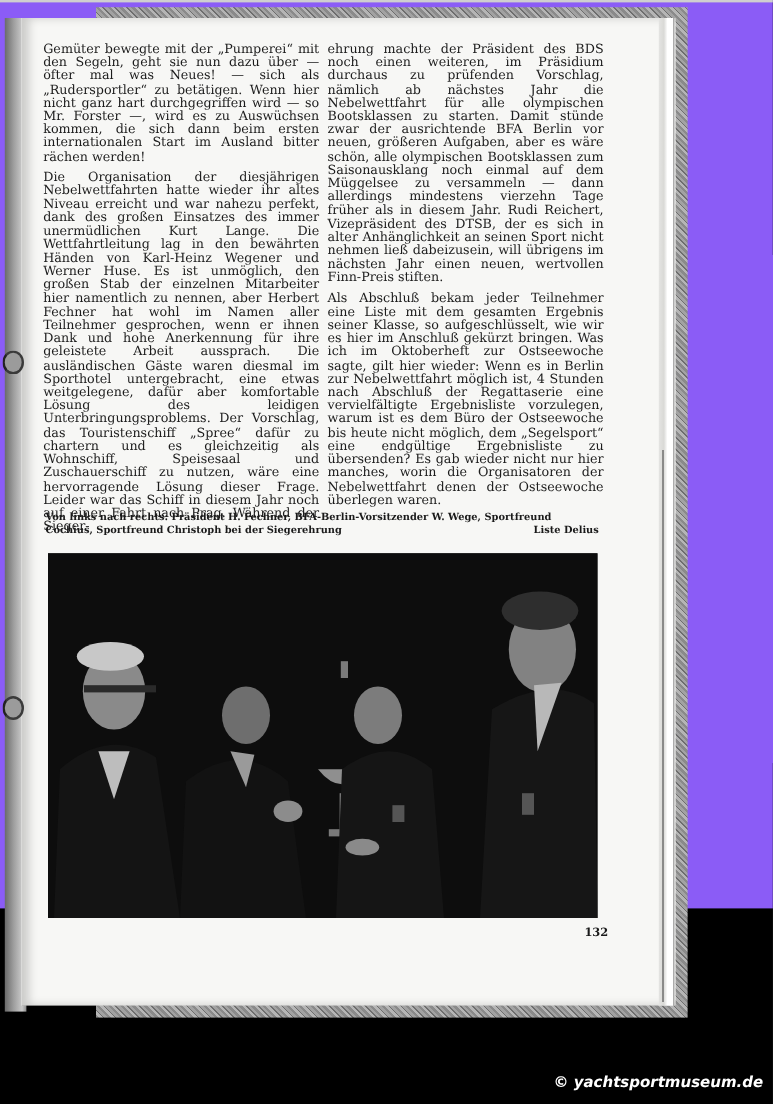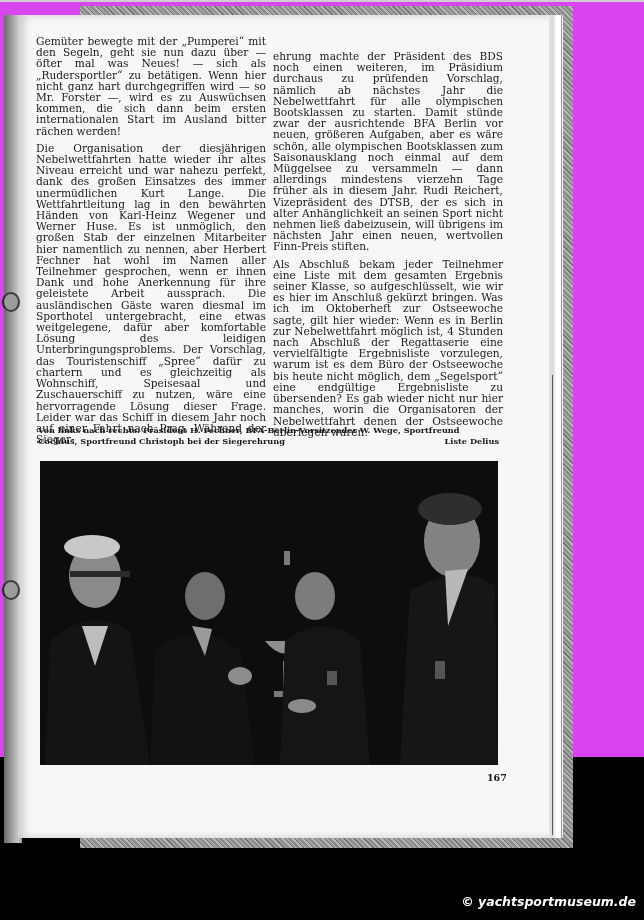--- a/index.html
+++ b/index.html
@@ -8,21 +8,21 @@
       width: 644px;
       height: 920px;
       background: #000;
       overflow: hidden;
       font-family: "DejaVu Serif", serif;
     }
     #scan {
       position: absolute;
       left: 0; top: 0;
       width: 644px; height: 757px;
-      background: #d946ef;
+      background: #8b5cf6;
     }
     
     .top-line {
       position: absolute; left: 0; top: 0; width: 644px; height: 2px; background: #cfcfcf;
     }
     
     .page-edge {
       position: absolute;
       left: 80px; top: 6px;
       width: 493px; height: 842px;
@@ -67,21 +67,21 @@
       top: 36px;
       width: 230px;
       font-size: 10.6px;
       line-height: 11.2px;
       color: #1c1c1c;
       text-align: justify;
       hyphens: manual;
     }
     .col p { margin: 0 0 6px 0; }
     .col-left { left: 36px; }
-    .col-right { left: 273px; margin-top: 15px; }
+    .col-right { left: 273px; }
     .caption {
       position: absolute;
       left: 38px; top: 425px;
       width: 461px;
       font-family: "DejaVu Serif", serif;
       font-weight: bold;
       font-size: 8.2px;
       line-height: 10.6px;
       color: #1a1a1a;
     }
@@ -169,16 +169,16 @@
       <ellipse cx="412" cy="80" rx="28" ry="36" fill="#828282"></ellipse>
       <ellipse cx="410" cy="48" rx="32" ry="16" fill="#2e2e2e"></ellipse>
       <path d="M360 304 L370 130 Q420 100 455 125 L458 304 Z" fill="#161616"></path>
       <path d="M405 110 L408 165 L428 108 Z" fill="#b8b8b8"></path>
       <rect x="395" y="200" width="10" height="18" fill="#555"></rect>
 
       <rect x="244" y="90" width="6" height="14" fill="#7a7a7a"></rect>
     </svg>
   </div>
 
-  <div class="page-number">167</div>
+  <div class="page-number">132</div>
 
   <div class="watermark">© yachtsportmuseum.de</div>
 </div>
 
 </body></html>

